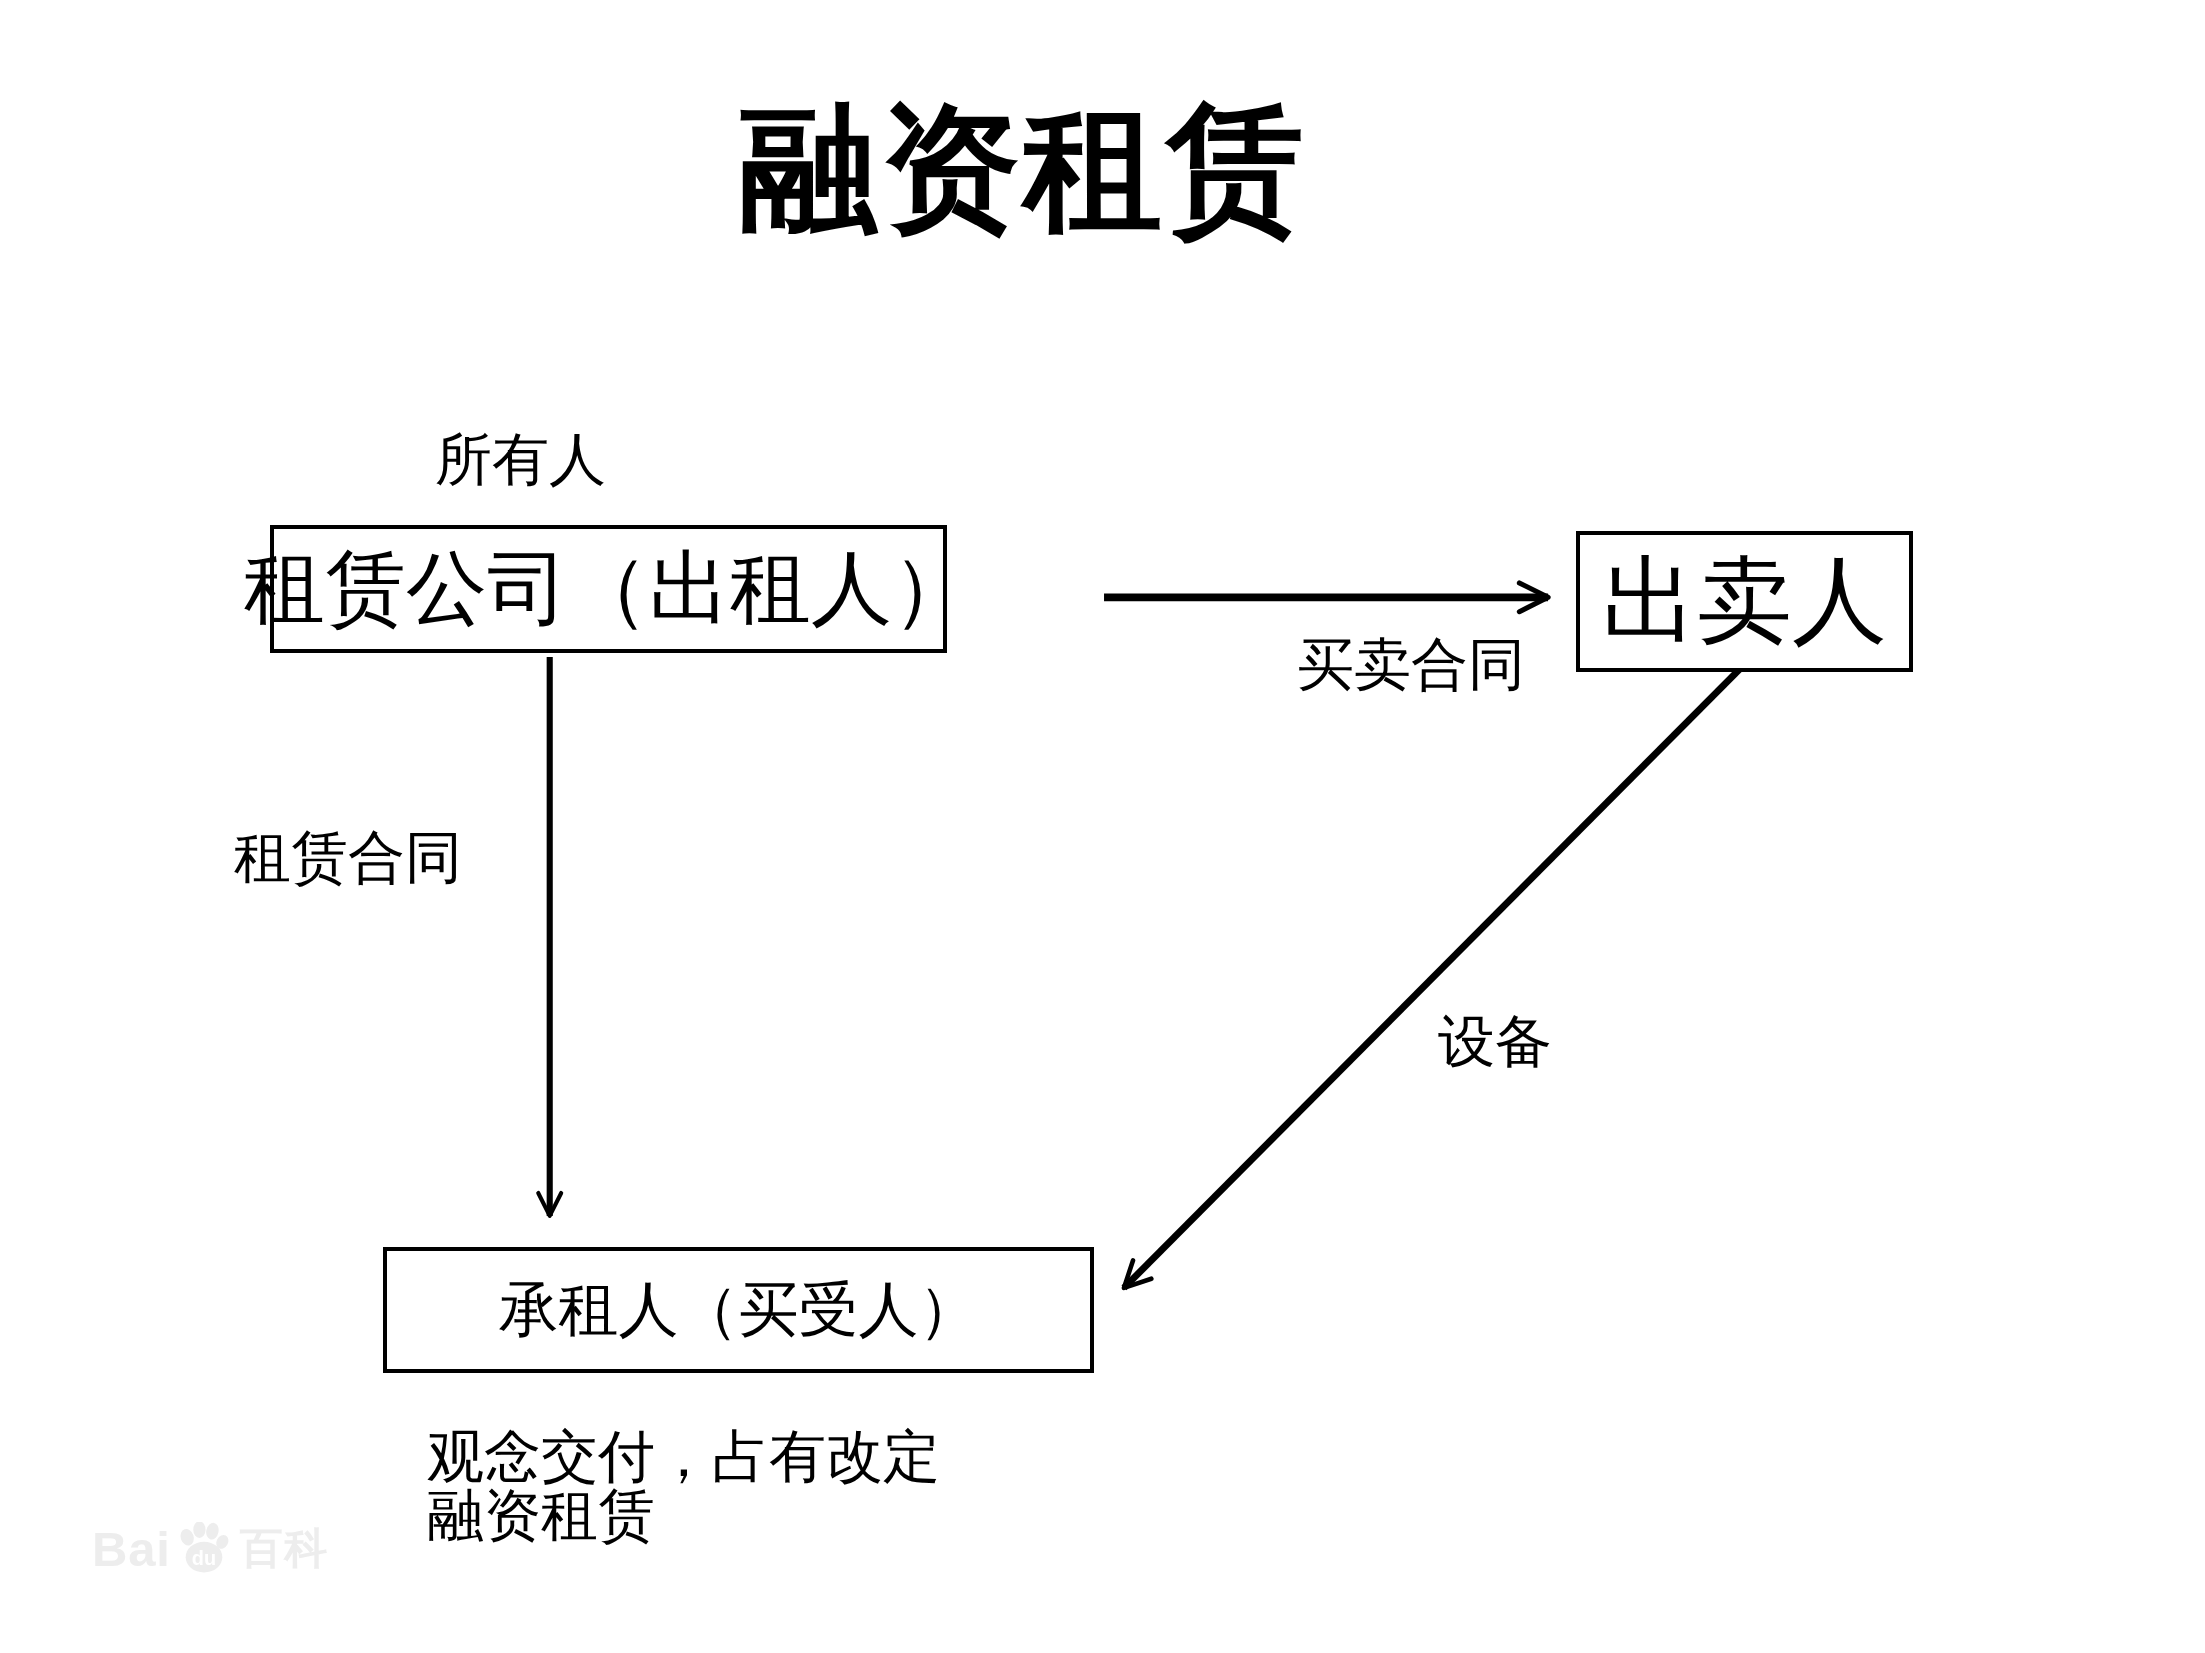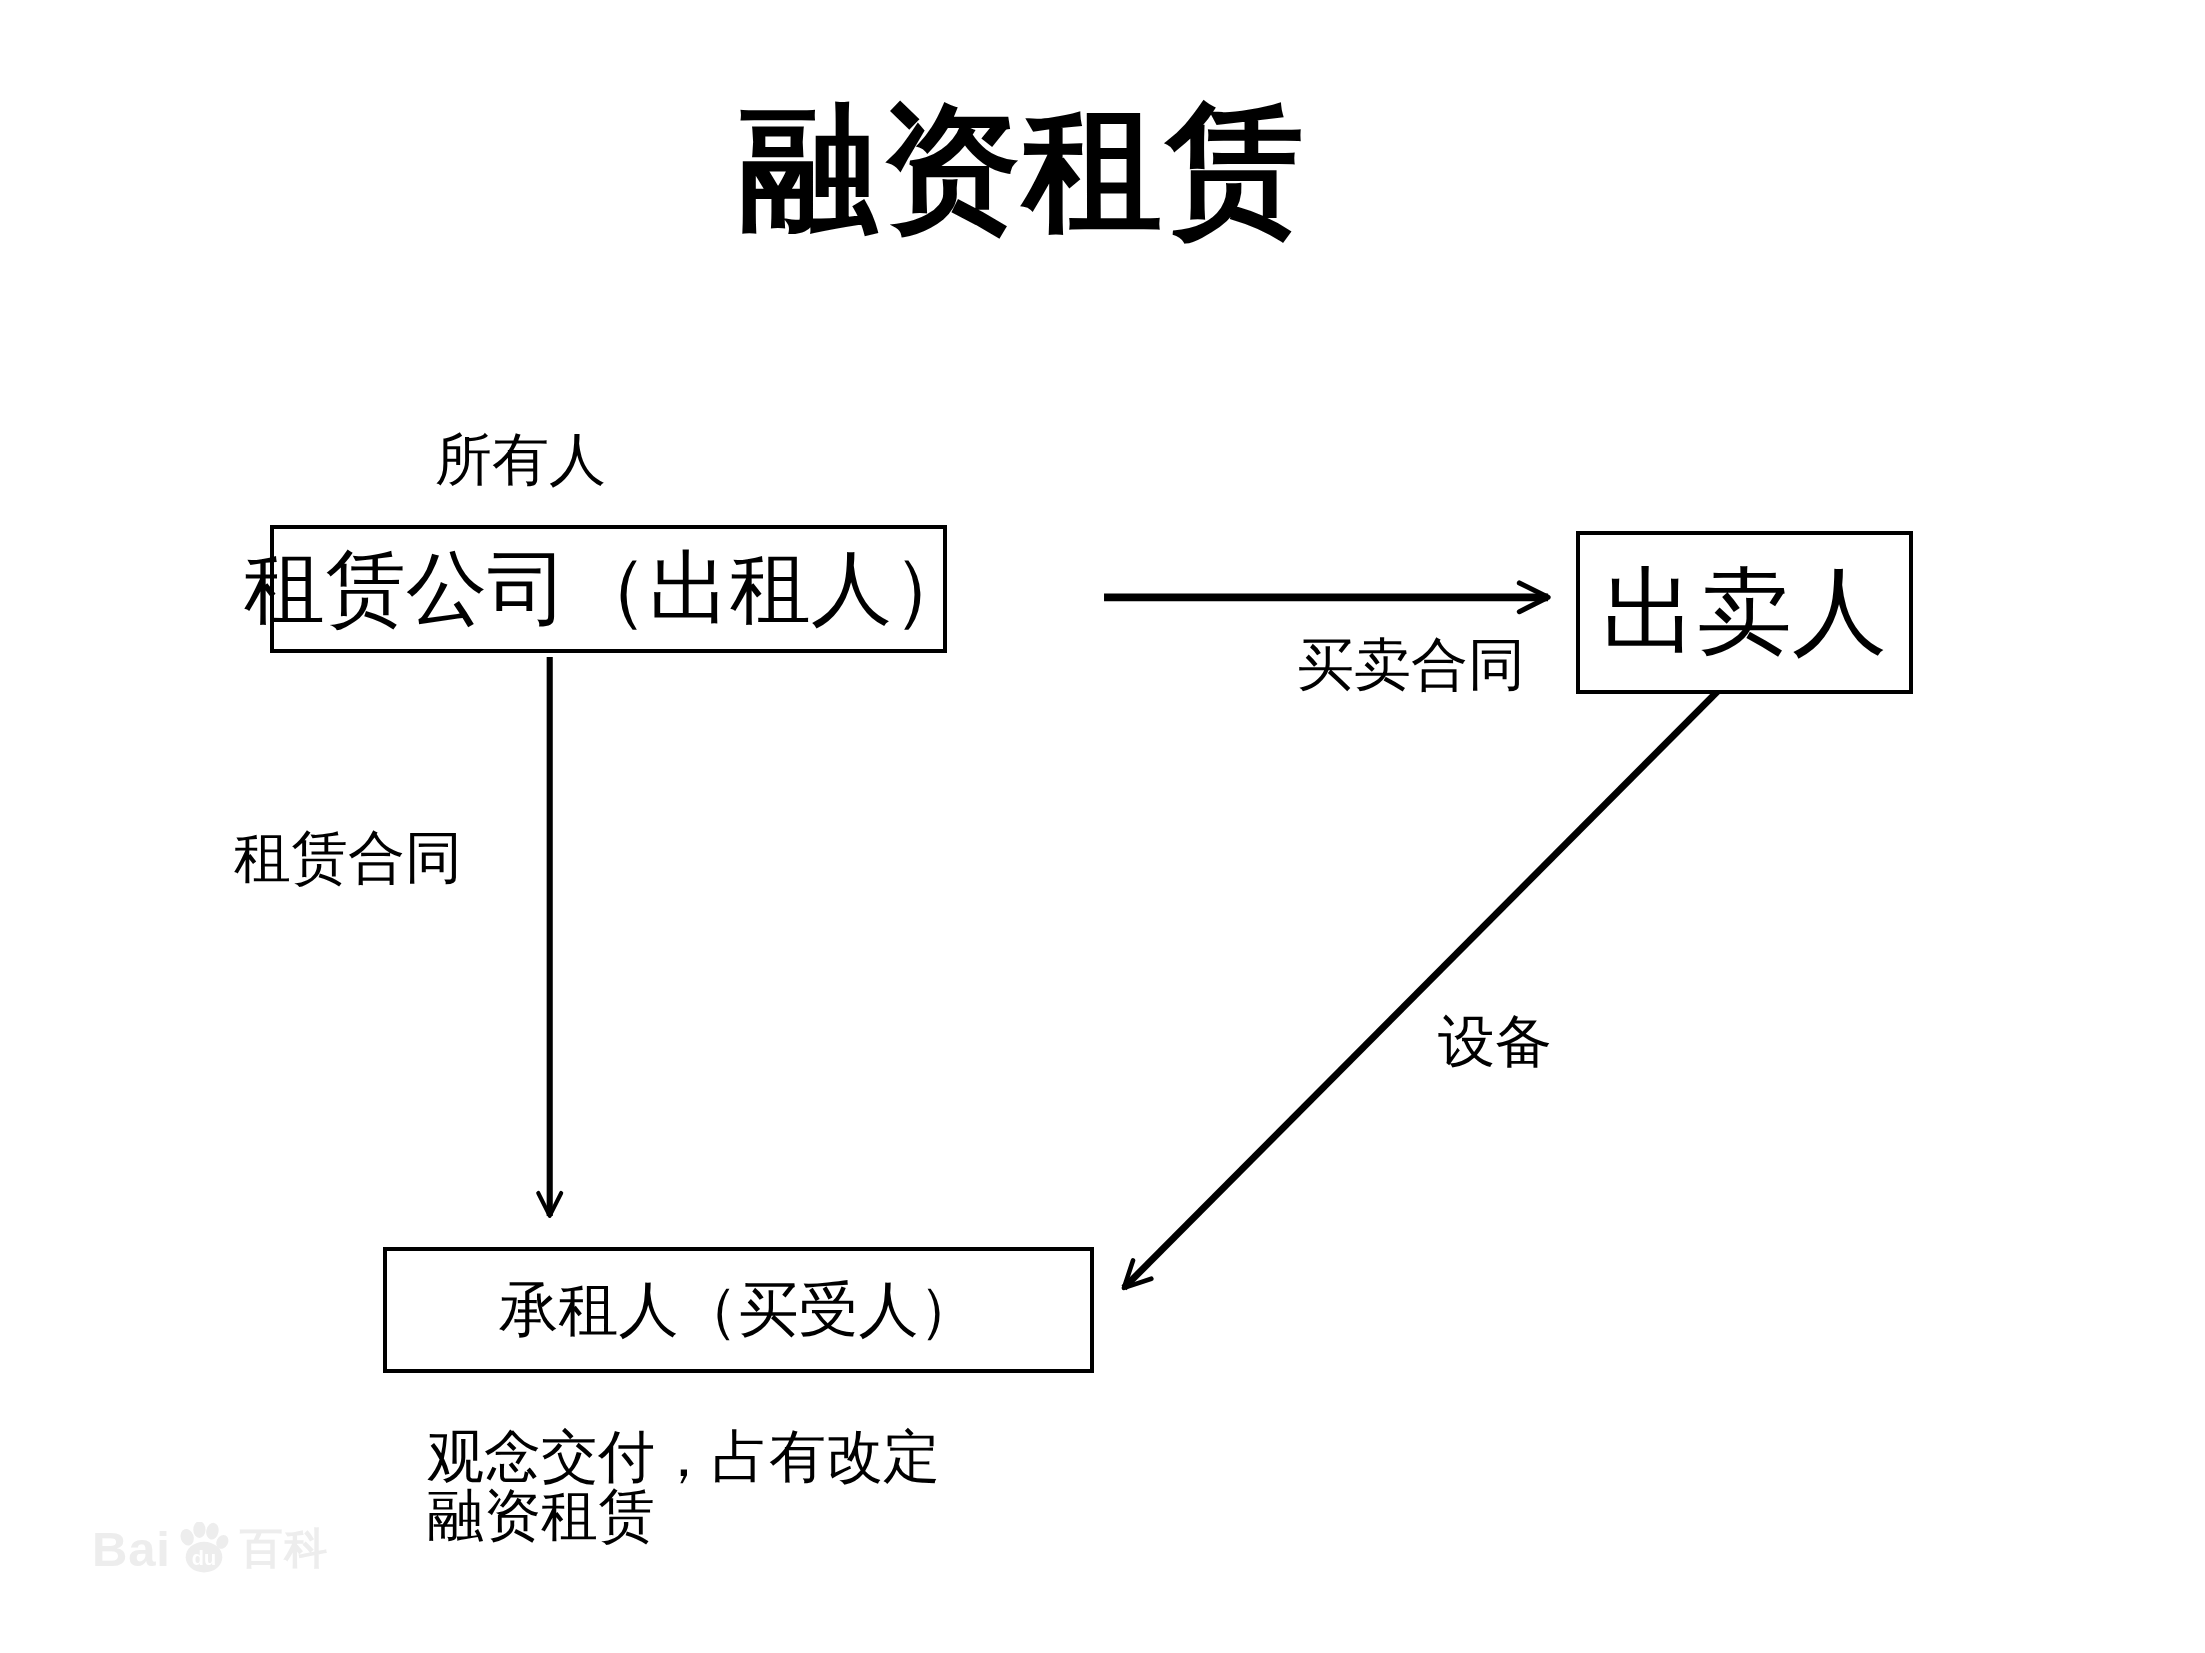--- a/index.html
+++ b/index.html
@@ -40,21 +40,21 @@
     justify-content: center;
     white-space: nowrap;
   }
   .box-lessor {
     left: 270px; top: 525px;
     width: 677px; height: 128px;
     font-size: 81px;
   }
   .box-seller {
     left: 1576px; top: 531px;
-    width: 337px; height: 163px;
+    width: 337px; height: 141px;
     font-size: 95px;
   }
   .box-lessee {
     left: 383px; top: 1247px;
     width: 711px; height: 126px;
     font-size: 60px;
   }
   .edge-label, .free-label {
     position: absolute;
     font-size: 57px;

